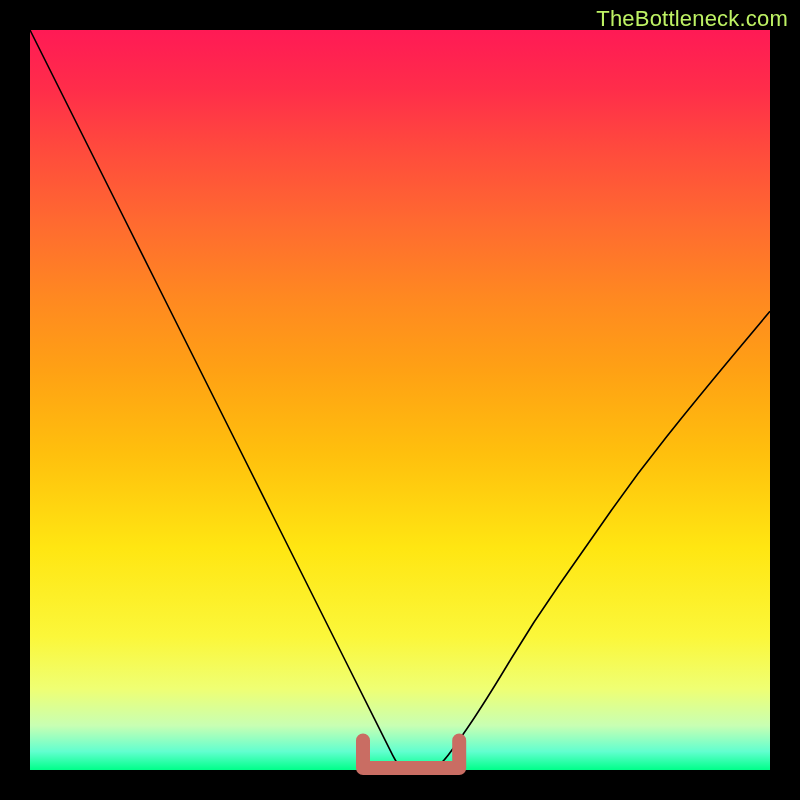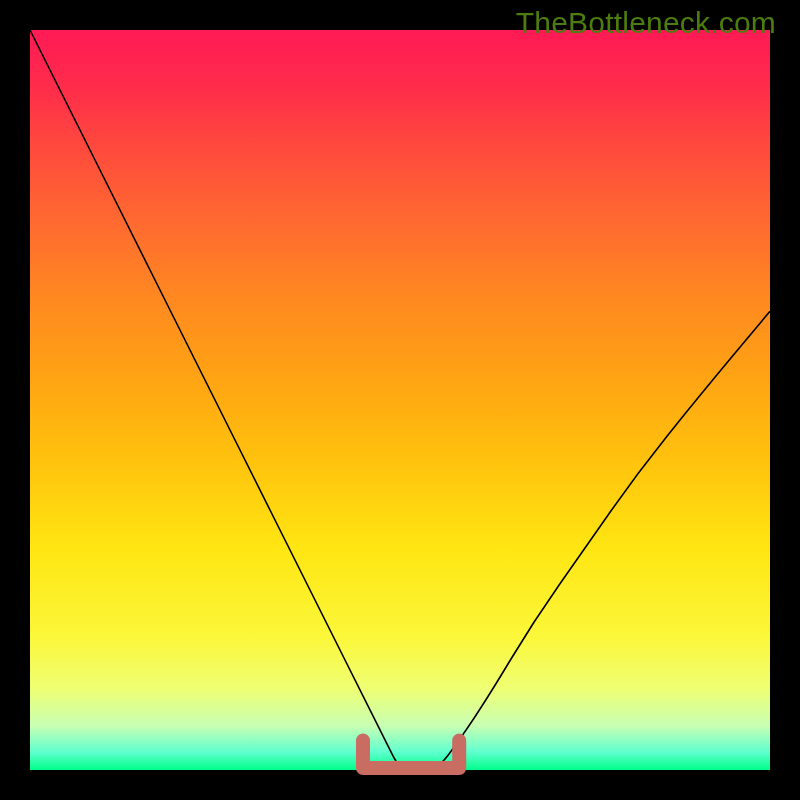--- a/index.html
+++ b/index.html
@@ -34,23 +34,23 @@
       #ffe612 70%,
       #fbf73a 82%,
       #efff73 89%,
       #c8ffb3 94%,
       #62ffcf 97.5%,
       #00ff8a 100%);
   }
   .watermark {
     position: absolute;
     top: 6px;
-    right: 24px;
-    color: #4d7c0f;
-    font-size: 30px;
+    right: 12px;
+    color: #bef264;
+    font-size: 22px;
     font-weight: 500;
     letter-spacing: 0.2px;
     user-select: none;
   }
   svg.curve {
     position: absolute;
     left: 0;
     top: 0;
     width: 740px;
     height: 740px;

